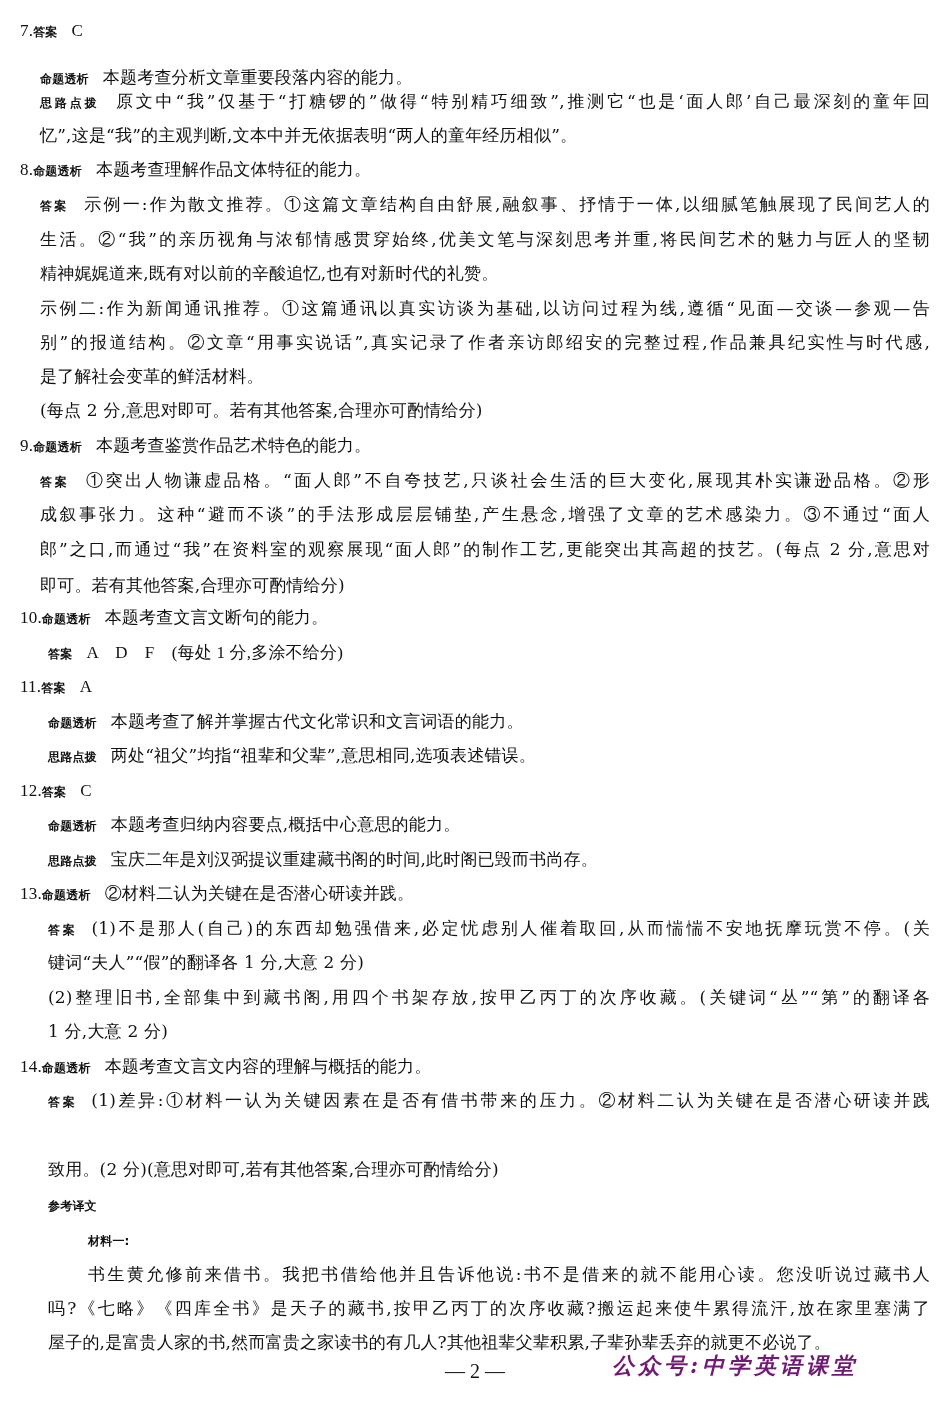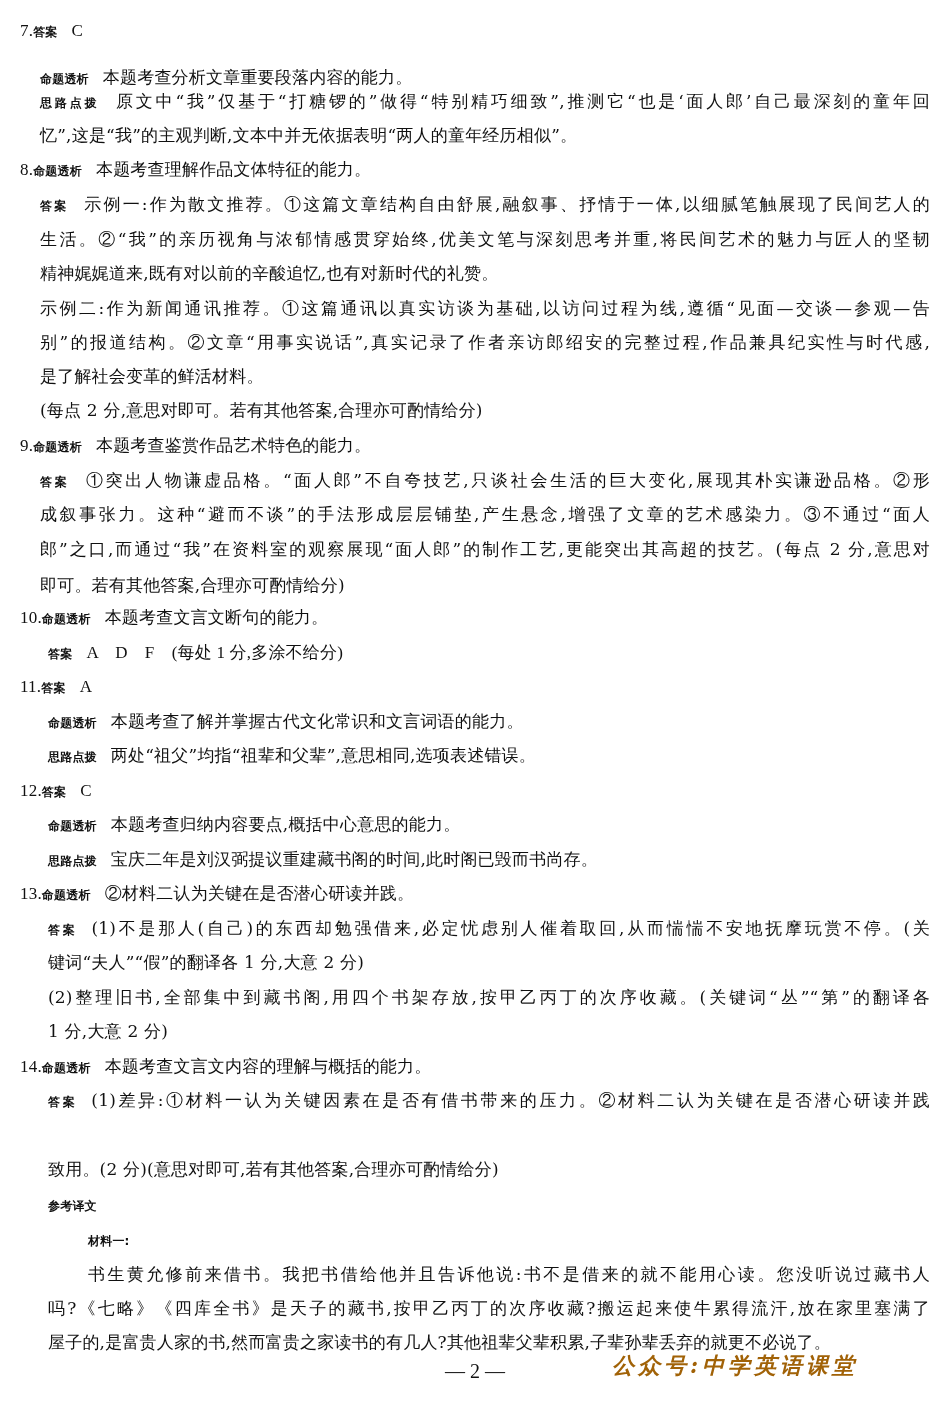--- a/index.html
+++ b/index.html
@@ -20,21 +20,21 @@
   .b { font-family: "DejaVu Sans", "Liberation Sans", sans-serif; font-weight: bold; font-size: 12px; }
   .gap { display: inline-block; width: 14px; }
   .just { text-align: justify; text-align-last: justify; }
   .num { font-family: "Liberation Serif", "DejaVu Serif", serif; }
   .pagenum {
     position: absolute; top: 1360px; left: 0; width: 950px; text-align: center;
     font-size: 20px; font-family: "Liberation Serif", serif;
   }
   .watermark {
     position: absolute; left: 612px; top: 1351px; font-size: 22px; font-weight: bold;
-    color: #a16207; letter-spacing: 4px; font-style: italic;
+    color: #701a75; letter-spacing: 4px; font-style: italic;
     font-family: "DejaVu Serif", serif;
   }
 </style>
 </head>
 <body>
 
 <div class="page">
 
   <div class="line" style="top:20px">
     <span class="num">7.</span><span class="b">答案</span><span class="gap"></span><span class="num">C</span>

